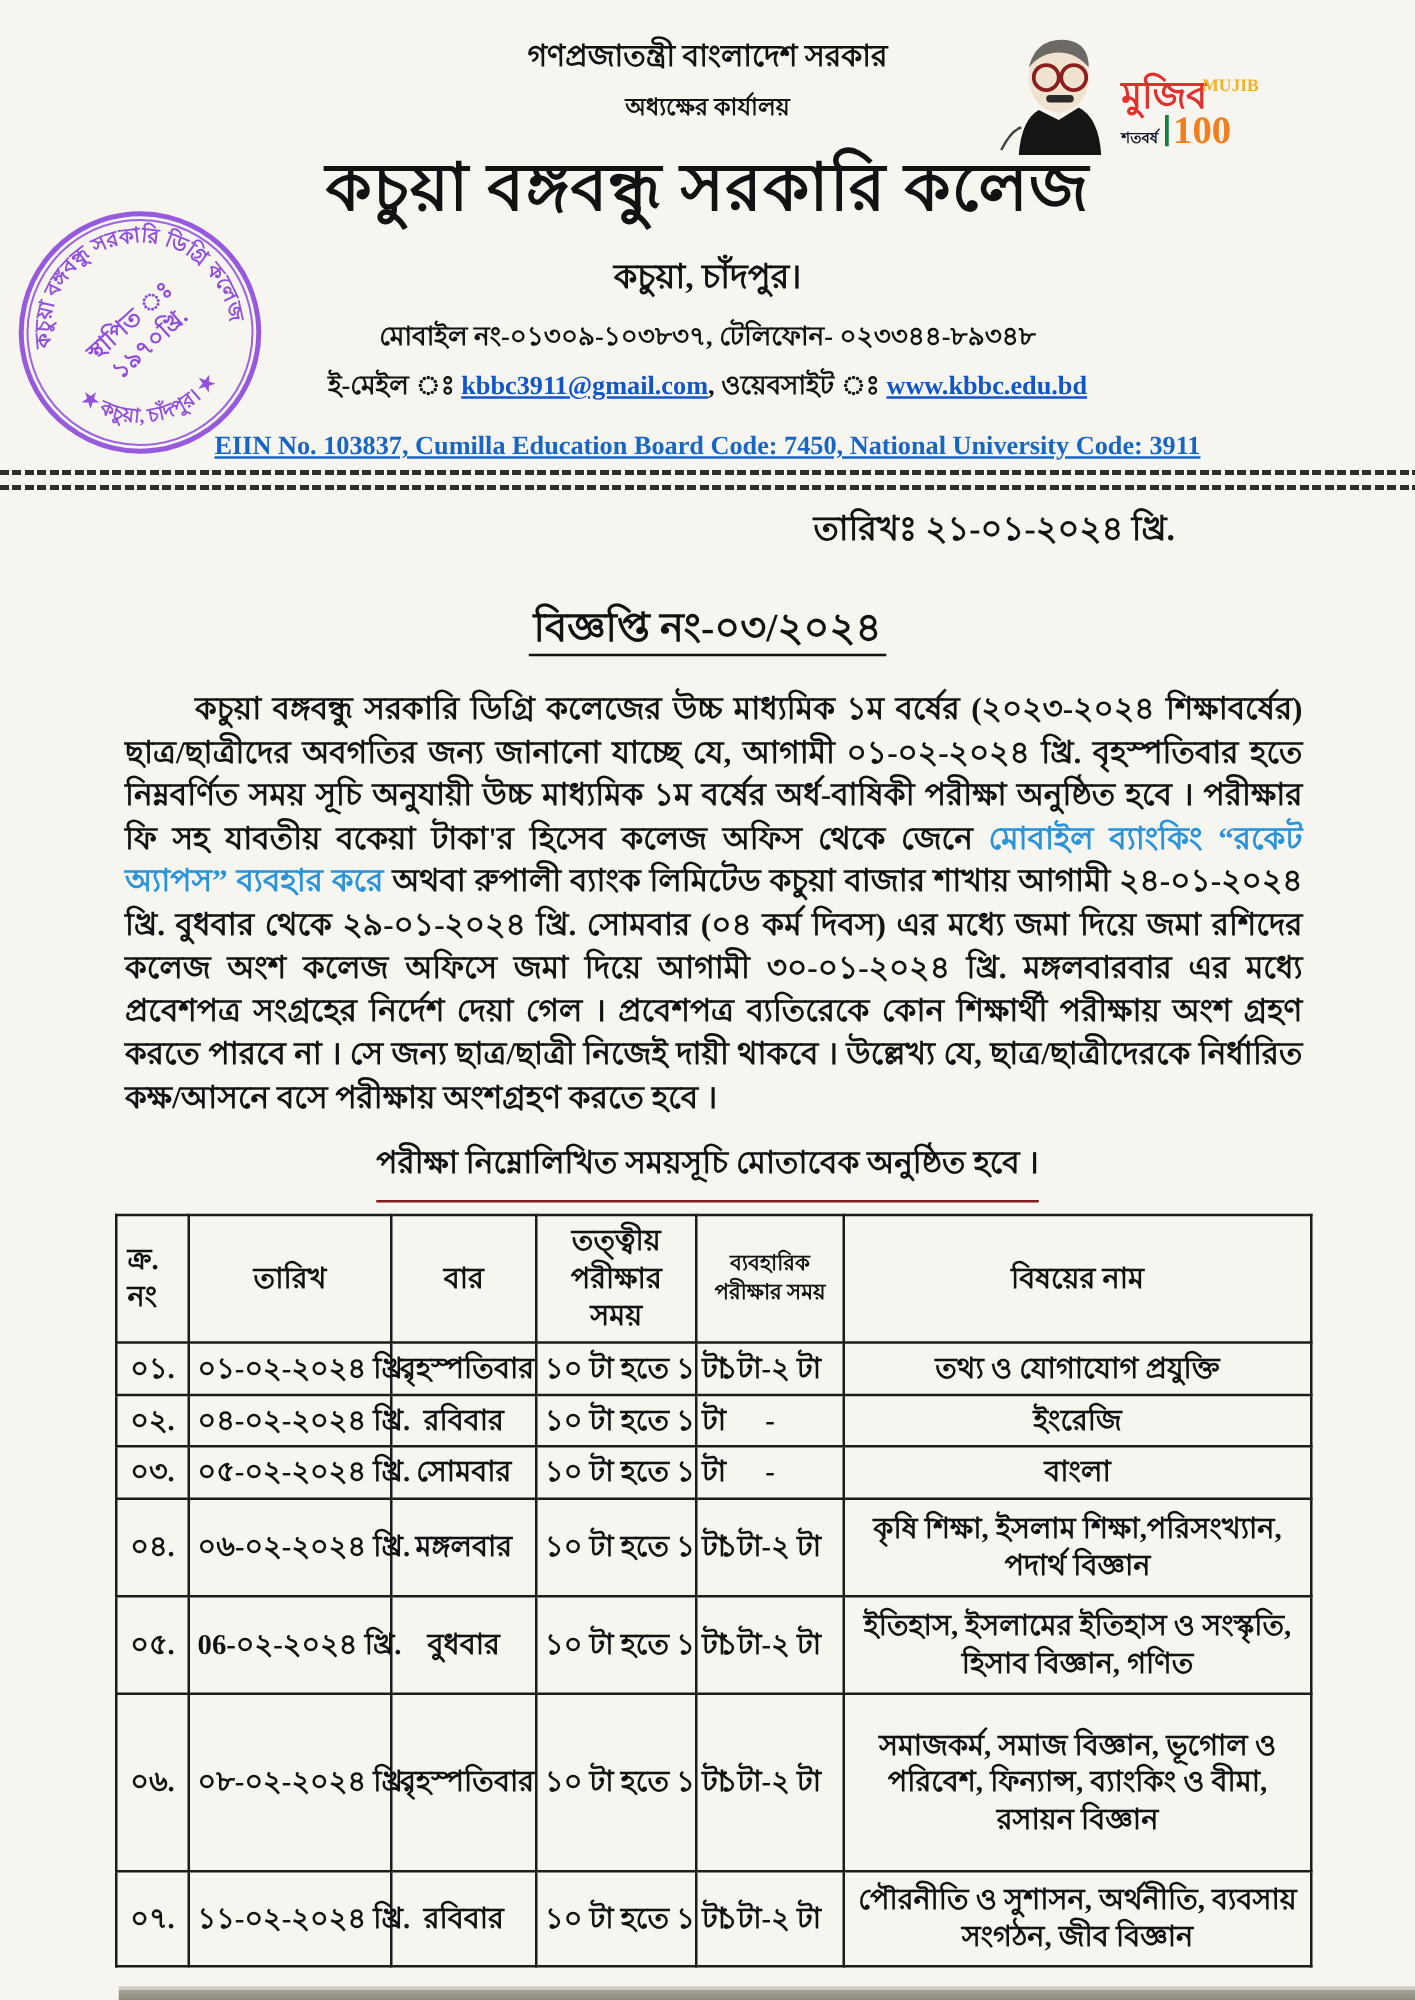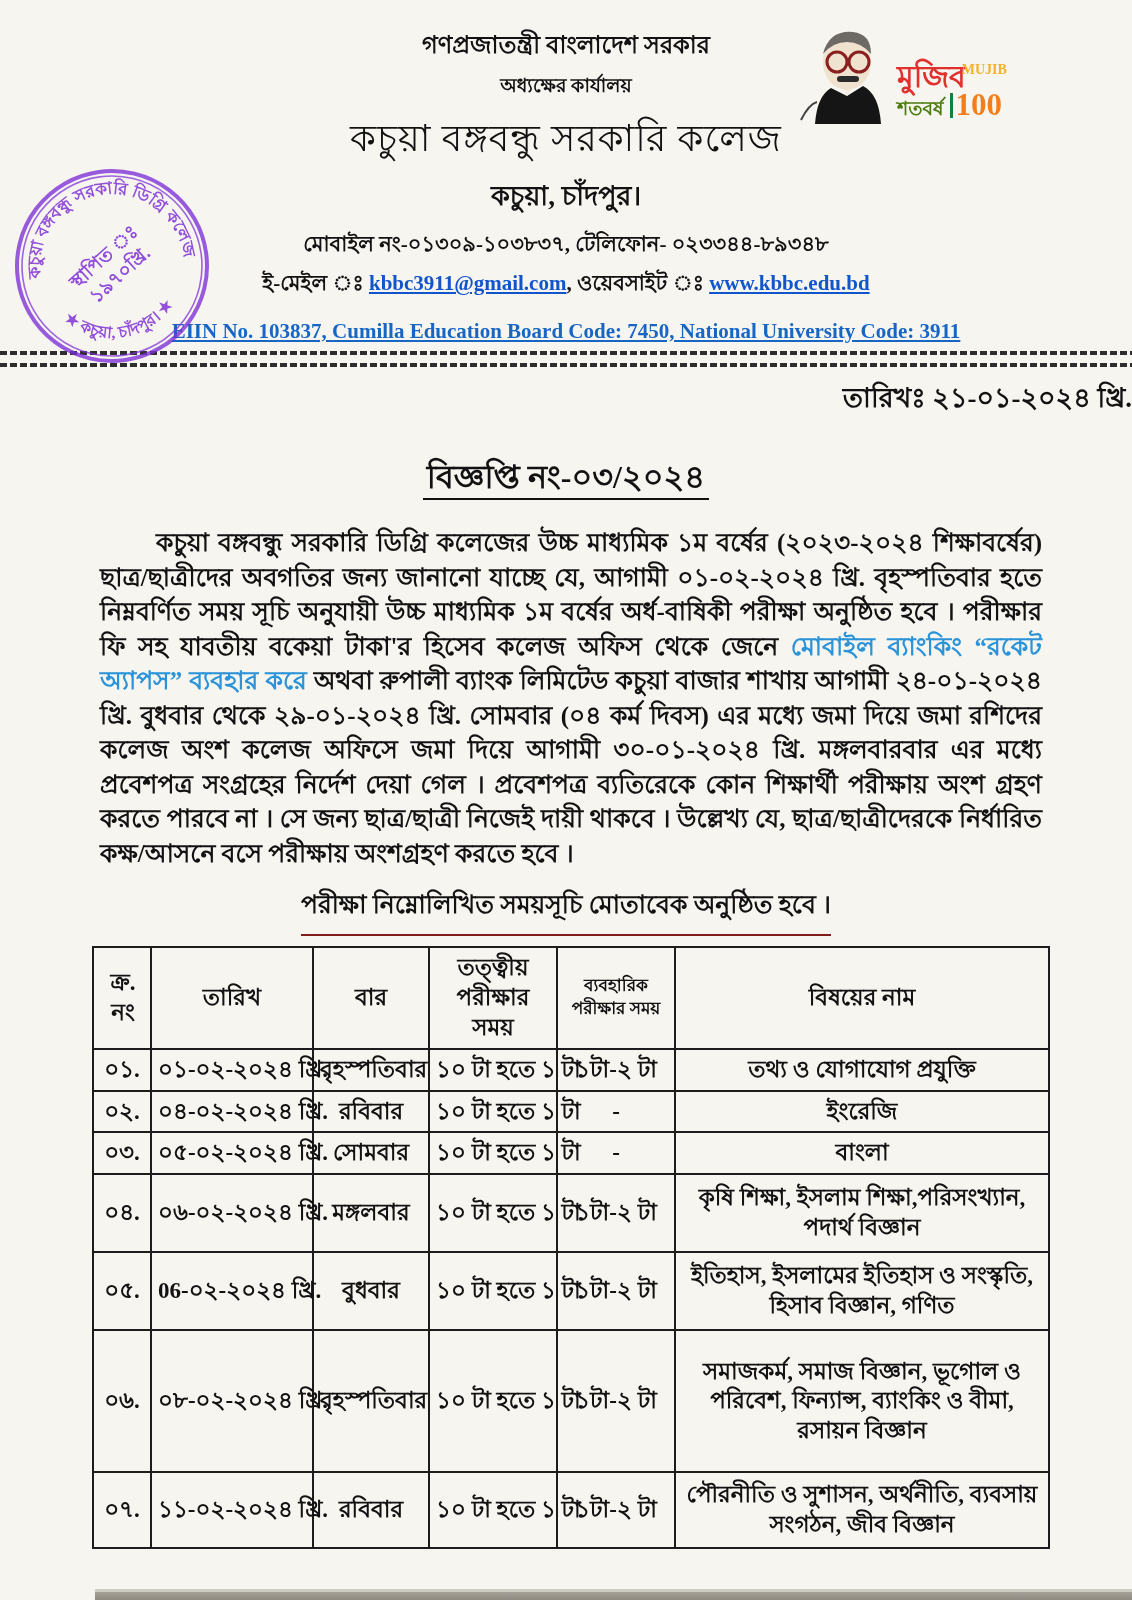--- a/index.html
+++ b/index.html
@@ -10,45 +10,45 @@
     margin:0 auto;
     background:#f7f5f0;
     overflow:hidden;
     font-family:"Liberation Serif","DejaVu Sans",serif;
     color:#121212;
   }
   
   .header { text-align:center; padding-top:26px; }
   .h-govt   { font-size:24px; font-weight:bold; }
   .h-office { font-size:19px; font-weight:bold; margin-top:5px; }
-  .h-college{ font-size:37px; font-weight:normal; margin-top:6px; letter-spacing:1px; }
+  .h-college{ font-size:53px; font-weight:bold; margin-top:6px; letter-spacing:1px; }
   .h-addr   { font-size:27px; font-weight:bold; margin-top:3px; }
   .h-phone  { font-size:21px; font-weight:bold; margin-top:8px; }
   .h-email  { font-size:21px; font-weight:bold; margin-top:4px; }
   .h-eiin   { font-size:21px; font-weight:bold; margin-top:17px; color:#1766c4; text-decoration:underline; }
   .link { color:#1155cc; text-decoration:underline; }
   
   .separator { margin-top:7px; }
   .sep-bar {
     height:4px;
     background:repeating-linear-gradient(90deg,#2e2e2e 0 7px,transparent 7px 10px);
   }
   .sep-bar + .sep-bar { margin-top:8px; }
   
   .round-stamp { position:absolute; left:6px; top:160px; z-index:5; opacity:.92; }
   
   .mujib { position:absolute; left:795px; top:24px; width:225px; height:108px; }
   .mujib svg { position:absolute; left:0; top:0; }
   .mujib-text { position:absolute; left:102px; top:38px; width:124px; }
   .mujib-bn  { color:#e0312e; font-weight:bold; font-size:30px; line-height:1; display:inline-block; }
   .mujib-en  { color:#f3b229; font-weight:bold; font-size:14px; vertical-align:top; display:inline-block; margin-left:-4px; }
-  .mujib-sub { color:#4d7c0f; font-weight:bold; font-size:19px; display:inline-block; margin-top:2px; }
+  .mujib-sub { color:#0f172a; font-weight:bold; font-size:12px; display:inline-block; margin-top:2px; }
   .mujib-100 { color:#f0801f; font-weight:bold; font-size:31px; line-height:.8; display:inline-block; margin-left:6px; border-left:3px solid #15803d; padding-left:3px; }
   
-  .date-line { text-align:right; margin-top:10px; font-size:27px; font-weight:bold; }
+  .date-line { text-align:right; padding-right:192px; margin-top:10px; font-size:27px; font-weight:bold; }
   .notice-no { text-align:center; margin-top:30px; }
   .notice-no span { font-size:32px; font-weight:bold; border-bottom:2.5px solid #111; padding:0 4px 3px; }
   
   .body-para {
     margin:20px 90px 0 100px;
     font-size:25px; font-weight:bold; line-height:1.38;
     text-align:justify; text-indent:56px;
   }
   .blue-phrase { color:#2b93d8; }
   
@@ -61,21 +61,21 @@
   }
   table.sched th, table.sched td {
     border:2px solid #1c1c1c; text-align:center; vertical-align:middle;
     padding:5px 6px; line-height:1.3;
   }
   table.sched th { font-size:23px; }
   table.sched th.small-h { font-size:17px; line-height:1.35; }
   table.sched col.c1{width:58px;} table.sched col.c2{width:162px;}
   table.sched col.c3{width:116px;} table.sched col.c4{width:128px;}
   table.sched col.c5{width:118px;} table.sched col.c6{width:374px;}
-  table.sched th.c1h { text-align:center; padding-left:8px; }
+  table.sched th.c1h { text-align:left; padding-left:8px; }
   table.sched td.nowrap { white-space:nowrap; }
   table.sched tr.r1 td, table.sched tr.r2 td, table.sched tr.r3 td { height:40px; }
   table.sched tr.r4 td, table.sched tr.r5 td { height:78px; }
   table.sched tr.r6 td { height:142px; }
   table.sched tr.r7 td { height:76px; }
   
   .note { margin:42px 0 0 150px; font-size:23px; font-weight:bold; }
   
   .scan-edge-soft { position:absolute; left:95px; right:0; bottom:7px; height:4px; background:#cfccc2; }
   .scan-edge { position:absolute; left:95px; right:0; bottom:0; height:8px; background:linear-gradient(#a5a198,#8d897f); }

